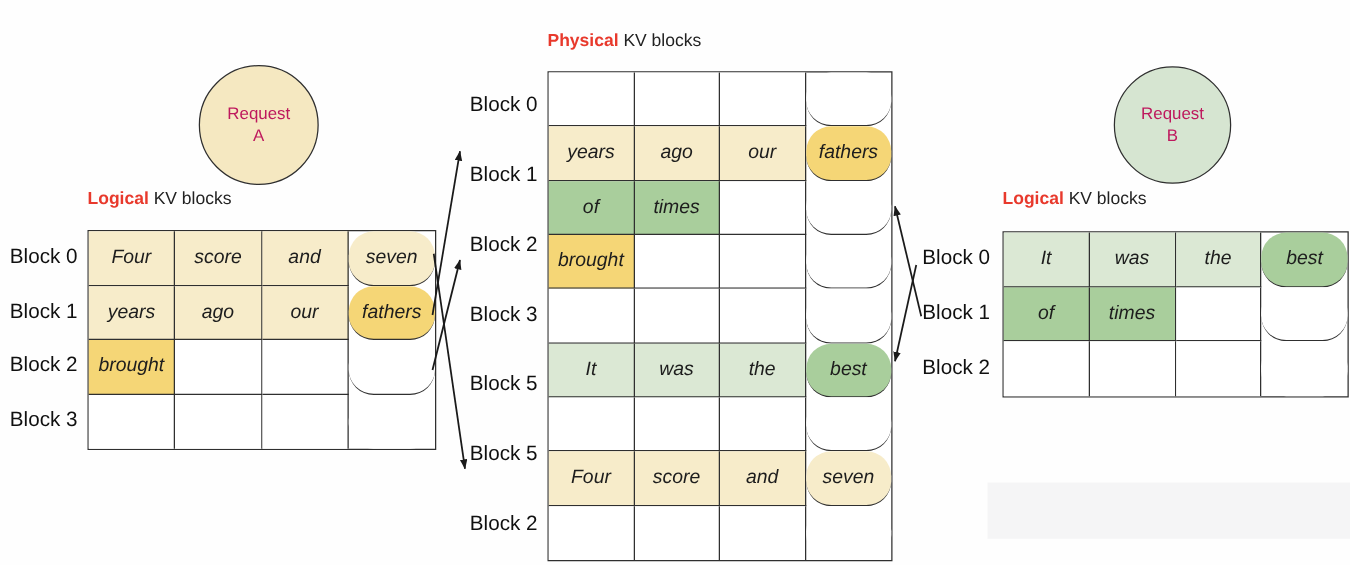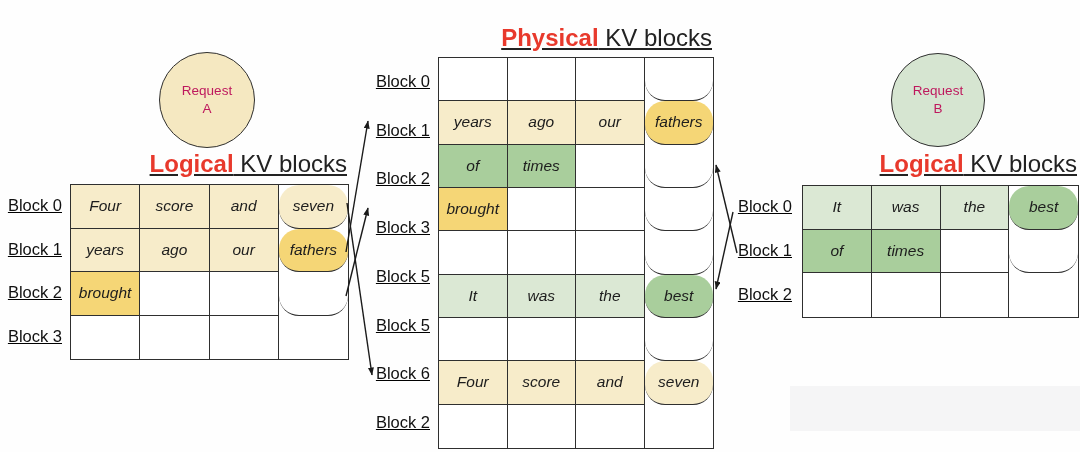--- a/index.html
+++ b/index.html
@@ -6,41 +6,41 @@
   .canvas{position:relative;width:1080px;height:452px;background:#fefefe;
           font-family:"Liberation Sans",sans-serif;overflow:hidden;}
   .gray-band{position:absolute;left:790px;top:386px;width:290px;height:45px;background:#f5f5f6;}
 
   .circle{position:absolute;border-radius:50%;border:1.6px solid #2f2f2f;
           display:flex;flex-direction:column;align-items:center;justify-content:center;
           font-size:13.5px;color:#be185d;line-height:1.3;}
   .circle-a{left:159px;top:52px;width:94px;height:94px;background:#f5e8c1;}
   .circle-b{left:891px;top:53px;width:92px;height:92px;background:#d6e5d1;}
 
-  .tbl-title{position:absolute;text-align:right;font-size:24px;color:#222;text-decoration:underline;}
+  .tbl-title{position:absolute;text-align:left;font-size:14px;color:#222;}
   .tbl-title .hl{color:#e8392c;font-weight:bold;}
   .tbl-title .rest{white-space:pre;color:#222;}
   .title-a{left:70px;top:150px;width:277px;}
   .title-p{left:438px;top:24px;width:274px;}
   .title-b{left:802px;top:150px;width:275px;}
 
   .kvtable{position:absolute;display:grid;border:1.6px solid #2f2f2f;background:#ffffff;}
   .tbl-a{left:70px;top:184px;width:277px;height:174px;
          grid-template-columns:repeat(4,1fr);grid-template-rows:repeat(4,1fr);}
   .tbl-p{left:438px;top:57px;width:274px;height:390px;
          grid-template-columns:repeat(4,1fr);grid-template-rows:repeat(9,1fr);}
   .tbl-b{left:802px;top:185px;width:275px;height:131px;
          grid-template-columns:repeat(4,1fr);grid-template-rows:repeat(3,1fr);}
   .cell{border-right:1.6px solid #2f2f2f;border-bottom:1.6px solid #2f2f2f;
         display:flex;align-items:center;justify-content:center;
         font-style:italic;font-size:15.5px;color:#1d1d1d;overflow:hidden;}
   .cell.last-col{border-right:none;border-radius:20px;}
   .cell.last-row{border-bottom:none;}
 
-  .labels{position:absolute;display:flex;flex-direction:column;text-decoration:underline;}
+  .labels{position:absolute;display:flex;flex-direction:column;}
   .labels .lbl{flex:1;display:flex;align-items:center;justify-content:flex-end;
                font-size:16.5px;color:#101010;}
   .labels-a{left:0;top:184px;width:62px;height:174px;}
   .labels-p{left:340px;top:57px;width:90px;height:390px;}
   .labels-b{left:700px;top:185px;width:92px;height:131px;}
 
   svg.arrows{position:absolute;left:0;top:0;pointer-events:none;}
 </style>
 </head>
 <body>
@@ -96,21 +96,20 @@
       <div class="cell last-col last-row" style="background: rgb(255, 255, 255);"></div>
     </div>
 
   <div class="labels labels-p" id="labels-p">
       <div class="lbl">Block 0</div>
       <div class="lbl">Block 1</div>
       <div class="lbl">Block 2</div>
       <div class="lbl">Block 3</div>
       <div class="lbl">Block 5</div>
       <div class="lbl">Block 5</div>
-      <div class="lbl">Block 6</div>
       <div class="lbl">Block 2</div>
     </div>
   <div class="kvtable tbl-p" id="tbl-p">
       <div class="cell" style="background: rgb(255, 255, 255);"></div>
       <div class="cell" style="background: rgb(255, 255, 255);"></div>
       <div class="cell" style="background: rgb(255, 255, 255);"></div>
       <div class="cell last-col" style="background: rgb(255, 255, 255);"></div>
       <div class="cell" style="background: rgb(247, 236, 202);">years</div>
       <div class="cell" style="background: rgb(247, 236, 202);">ago</div>
       <div class="cell" style="background: rgb(247, 236, 202);">our</div>

